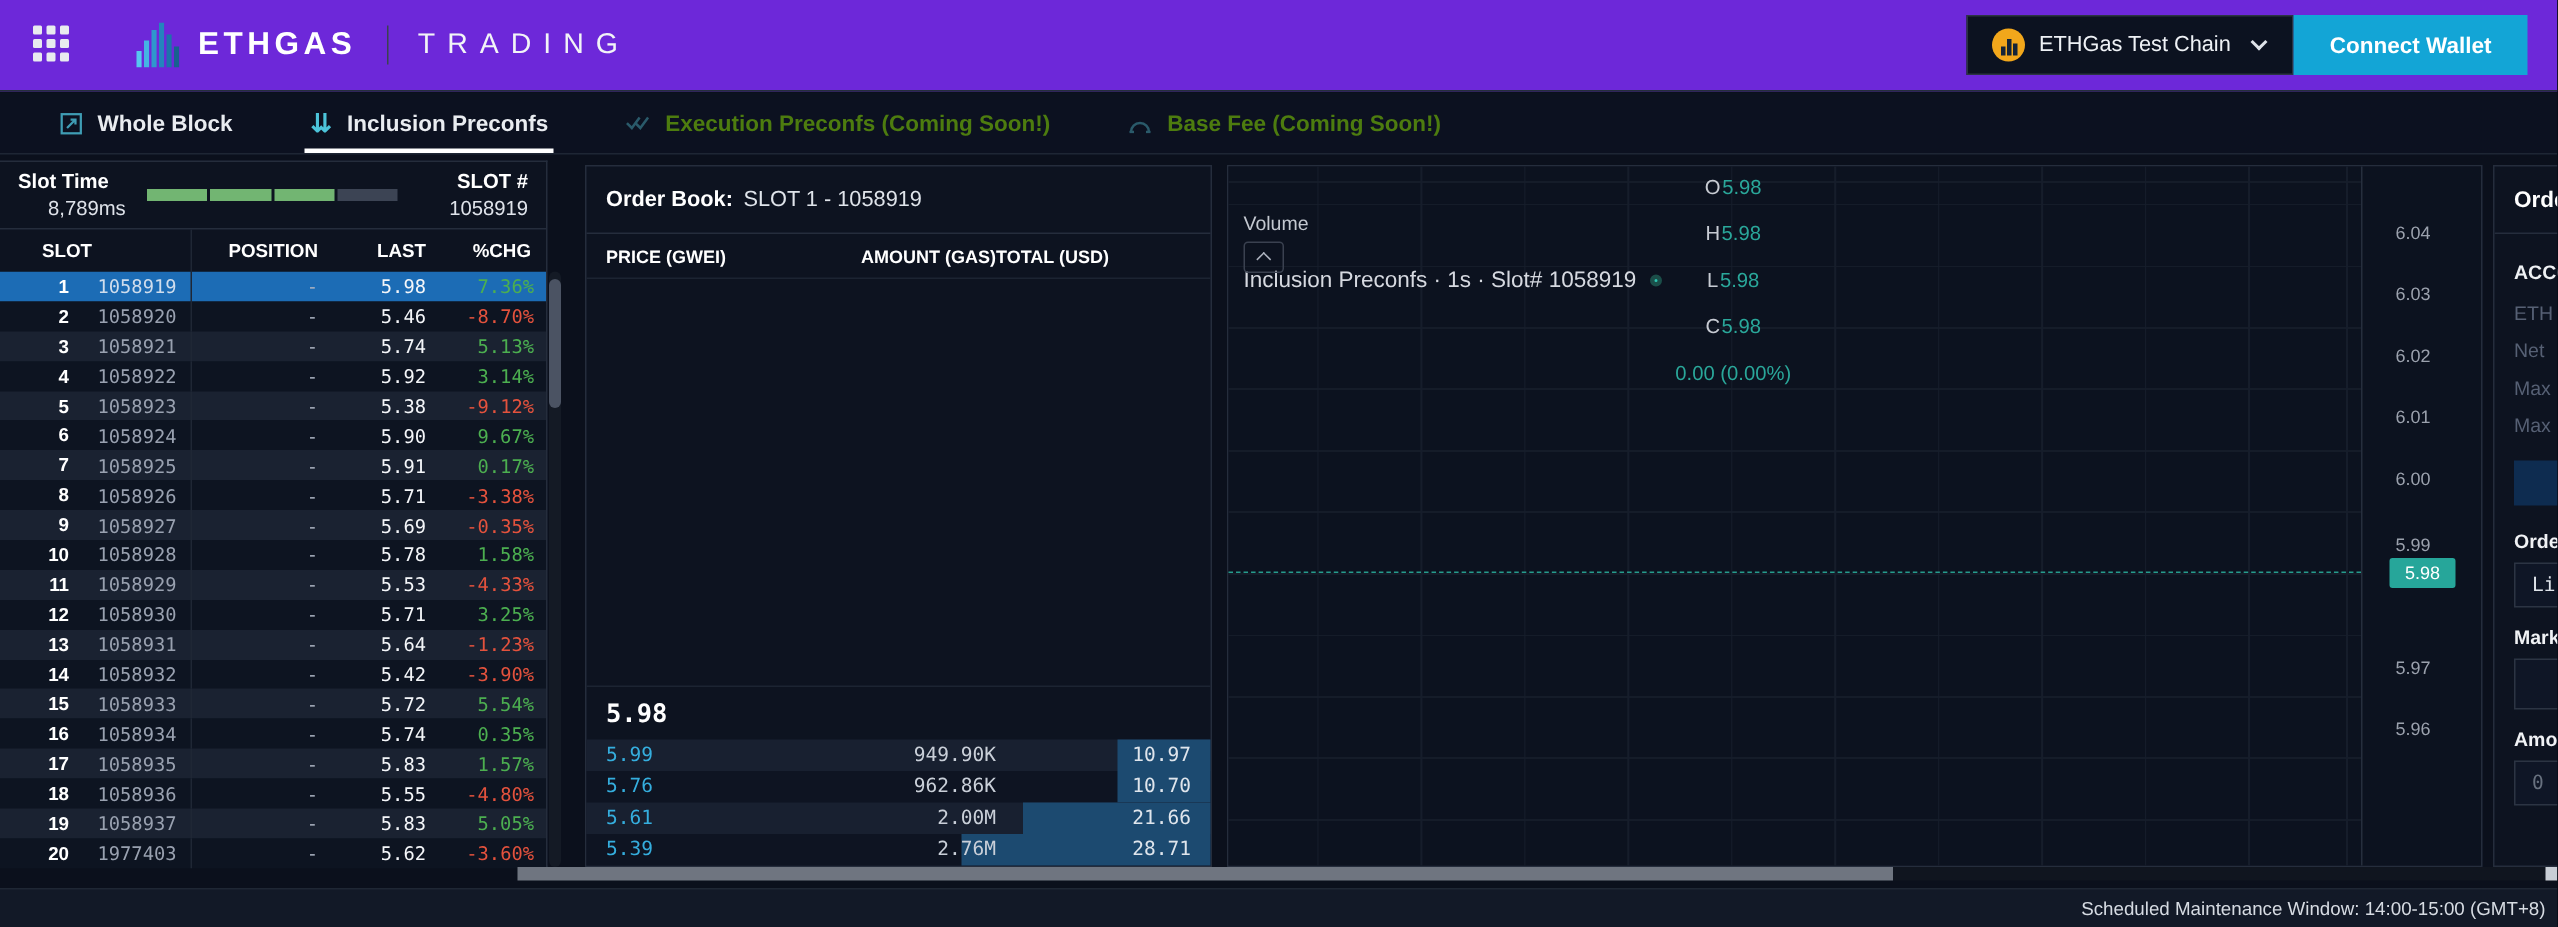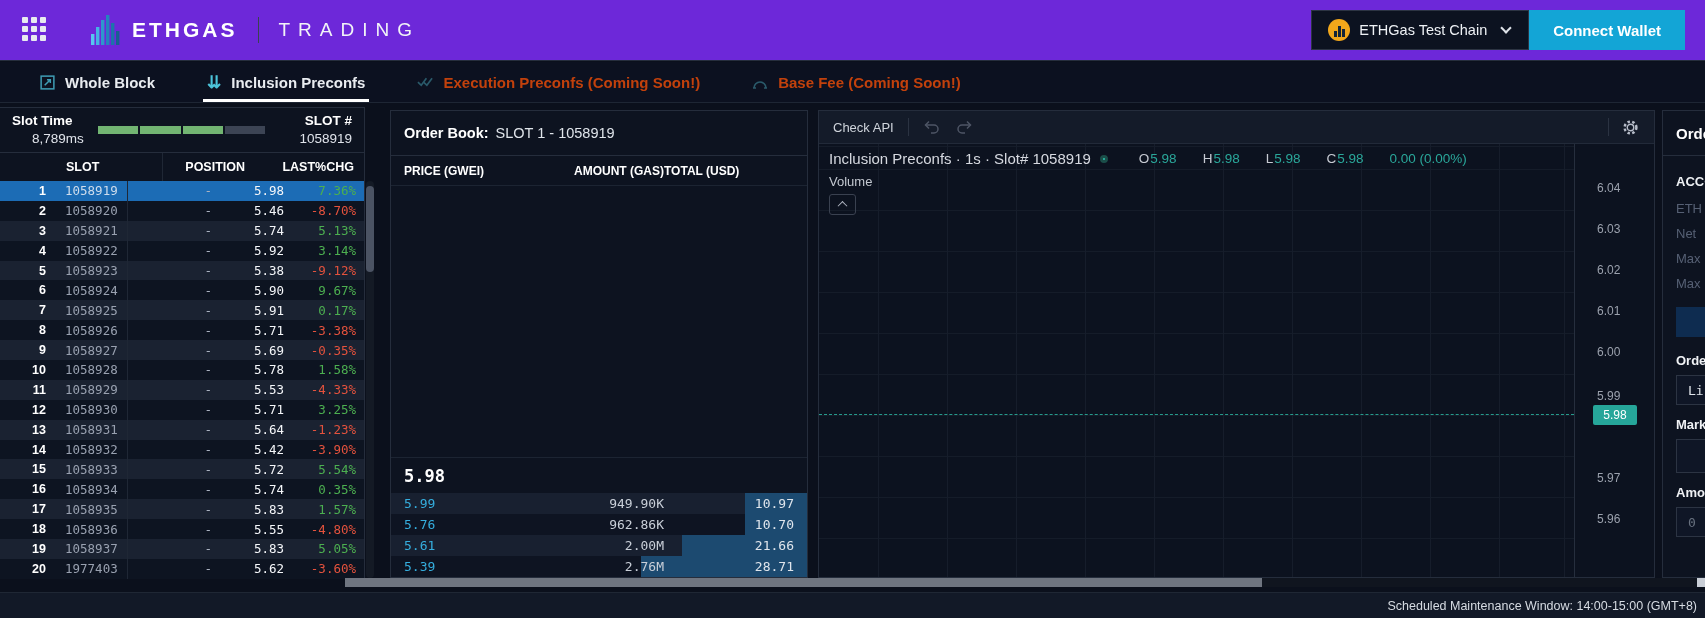--- a/index.html
+++ b/index.html
@@ -33,36 +33,36 @@
         transform:rotate(45deg);margin:-4px 2px 0 6px;}
   .wallet-btn{display:flex;align-items:center;padding:0 24px;background:#13a5d6;color:#fff;
         font-size:15px;font-weight:700;border:none;cursor:pointer;}
 
   
   .subnav{position:absolute;left:0;top:62px;width:100%;height:41px;display:flex;align-items:center;
         border-bottom:1px solid #1e2634;background:#0c1120;padding-left:14px;}
   .tab{display:flex;align-items:center;gap:10px;height:100%;padding:0 26px;font-size:15px;
         font-weight:700;position:relative;cursor:pointer;color:#e9ecf0;}
   .tab.active::after{content:"";position:absolute;left:22px;right:22px;bottom:0;height:3px;background:#fff;}
-  .tab.disabled{color:#c2410c;cursor:default;}
+  .tab.disabled{color:#4d7c0f;cursor:default;}
   .icon-ddown{font-size:17px;font-weight:700;color:#4cc4da;line-height:1;}
 
   
   .slot-panel{position:absolute;left:0;top:107px;width:365px;height:471px;background:#0d1320;
         border-top:1px solid #252d3c;border-bottom:1px solid #252d3c;border-right:1px solid #252d3c;}
   .slot-head{height:45px;border-bottom:1px solid #252d3c;display:flex;align-items:center;padding:0 12px;}
   .st-block{line-height:1.35;}
   .st-label{font-weight:700;font-size:13.5px;color:#fff;}
   .st-value{font-size:13.5px;color:#dfe3ea;margin-left:20px;}
   .progress{flex:1;height:8px;margin:0 14px;display:grid;grid-template-columns:repeat(4,1fr);gap:2px;}
   .progress i{display:block;}
   .progress i.fill{background:#72b572;}
   .progress i.rest{background:#3c4454;}
   .sn-block{text-align:right;line-height:1.35;}
-  .slot-cols{height:28px;display:flex;align-items:center;font-size:12.5px;font-weight:700;color:#fff;padding-left:38px;}
+  .slot-cols{height:28px;display:flex;align-items:center;font-size:12.5px;font-weight:700;color:#fff;}
   .h-slot{width:128px;padding-left:28px;border-right:1px solid #1f2735;height:100%;display:flex;align-items:center;}
   .h-pos{width:84px;text-align:right;}
   .h-last{width:72px;text-align:right;}
   .h-chg{flex:1;text-align:right;padding-right:10px;}
   .rows{height:398px;overflow:hidden;}
   .srow{height:19.9px;display:flex;align-items:center;font-family:"DejaVu Sans Mono",monospace;
         font-size:12.5px;cursor:pointer;}
   .rows .srow:nth-child(odd){background:#1a2231;}
   .rows .srow:nth-child(even){background:#0d1421;}
   .rows .srow.selected{background:#1c6cb5;}
@@ -121,21 +121,21 @@
           repeating-linear-gradient(to right,#161d2b 0 1px,transparent 1px 69px),
           repeating-linear-gradient(to bottom,#151c29 0 1px,transparent 1px 41px);
         background-position:-10px 0,0 25px;}
   .axis{position:absolute;top:0;right:0;width:80px;height:100%;border-left:1px solid #262e3d;cursor:ns-resize;}
   .axis .tick{position:absolute;left:22px;font-size:12px;color:#9ba1ad;margin-top:19px;}
   .price-badge{position:absolute;left:18px;top:261px;width:44px;height:20px;background:#26a69a;
         color:#fff;font-size:12px;display:flex;align-items:center;justify-content:center;border-radius:2px;}
   .last-line{position:absolute;left:0;right:80px;top:270px;border-top:1px dashed #2bb3a0;opacity:.85;}
   .legend{position:absolute;left:10px;top:6px;display:flex;align-items:center;gap:9px;font-size:15px;color:#d6d9e0;}
   .status-dot{width:8px;height:8px;border-radius:50%;background:#2cc6b2;border:3px solid #1b4e49;}
-  .ohlc{display:flex;gap:26px;font-size:13.5px;margin-left:22px;align-items:center;}
+  .ohlc{display:flex;gap:16px;font-size:13.5px;margin-left:0;align-items:center;flex-direction:column;}
   .ohlc .k{color:#c7cbd3;}
   .ohlc .v{color:#2aa79a;margin-left:1px;}
   .ohlc .chgv{color:#2aa79a;}
   .vol-label{position:absolute;left:10px;top:30px;font-size:13px;color:#c3c8d0;}
   .caret-btn{position:absolute;left:10px;top:50px;width:27px;height:21px;border:1px solid #3a4150;
         border-radius:3px;display:flex;align-items:center;justify-content:center;cursor:pointer;}
   .caret-btn i{width:7px;height:7px;border-left:1.6px solid #aeb4c0;border-top:1.6px solid #aeb4c0;
         transform:rotate(45deg) translate(1px,1px);}
 
   
@@ -503,45 +503,20 @@
           <div class="depth" style="width: 40%;"></div>
           <span class="ob-price">5.39</span>
           <span class="ob-amount">2.76M</span>
           <span class="ob-total">28.71</span>
         </div>
 
     </div>
   </div>
 
   <div class="tv-panel">
-    <div class="tv-toolbar">
-      <span class="check-api">Check API</span>
-      <span class="tdiv"></span>
-      <span class="tool-ico">
-        <svg width="18" height="14" viewBox="0 0 18 14" fill="none" stroke="#4e5565" stroke-width="1.5">
-          <path d="M6 1.5 L2.5 5 L6 8.5"></path>
-            <path d="M2.5 5 H11 a4 4 0 0 1 0 8 H8"></path>
-        </svg>
-      </span>
-      <span class="tool-ico">
-        <svg width="18" height="14" viewBox="0 0 18 14" fill="none" stroke="#4e5565" stroke-width="1.5">
-          <path d="M12 1.5 L15.5 5 L12 8.5"></path>
-            <path d="M15.5 5 H7 a4 4 0 0 0 0 8 h3"></path>
-        </svg>
-      </span>
-      <span class="gear-wrap">
-        <span class="tdiv"></span>
-        <span class="tool-ico">
-          <svg width="19" height="19" viewBox="0 0 20 20" fill="none">
-            <circle cx="10" cy="10" r="3.4" stroke="#b7bdc9" stroke-width="1.5"></circle>
-            <circle cx="10" cy="10" r="6.2" stroke="#b7bdc9" stroke-width="2.6" stroke-dasharray="2.6 2.45"></circle>
-          </svg>
-        </span>
-      </span>
-    </div>
     <div class="tv-chart">
       <div class="plot"></div>
       <div class="last-line"></div>
       <div class="legend">
         <span>Inclusion Preconfs · 1s · Slot# 1058919</span>
         <span class="status-dot"></span>
         <span class="ohlc">
           <span><span class="k">O</span><span class="v">5.98</span></span>
           <span><span class="k">H</span><span class="v">5.98</span></span>
           <span><span class="k">L</span><span class="v">5.98</span></span>

